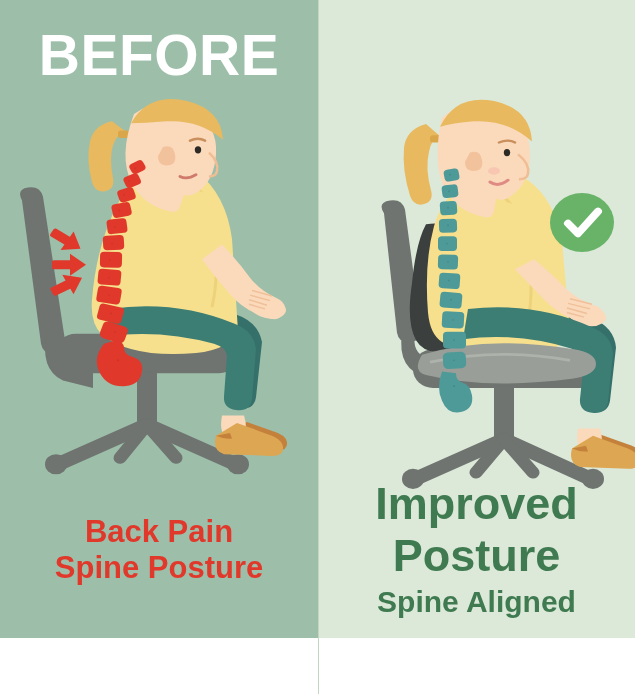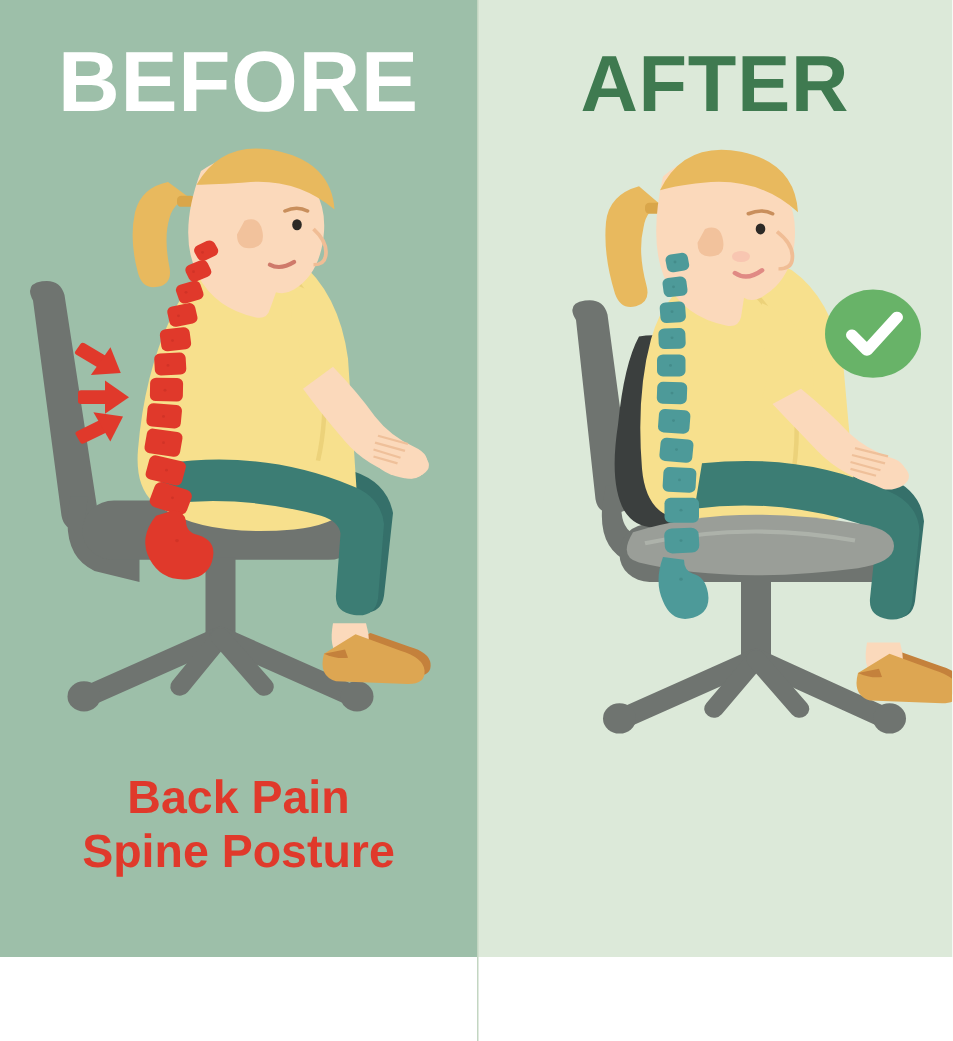--- a/index.html
+++ b/index.html
@@ -395,18 +395,22 @@
             <circle cx="136" cy="420" r="1.2"></circle>
         </g>
 
         <g>
           <circle cx="264" cy="242" r="32" fill="#68b368"></circle>
           <path d="M250 243 l10 11 l20 -24" stroke="#ffffff" stroke-width="8" fill="none" stroke-linecap="round" stroke-linejoin="round"></path>
         </g>
       </g>
     </svg>
 
-    <div class="heading" id="heading-after">AFTER</div>
-
+
+    <div class="caption-block" id="caption-after">
+      <span class="cap-line" id="cap-after-1">Improved</span>
+      <span class="cap-line" id="cap-after-2">Posture</span>
+      <span class="cap-line" id="cap-after-3">Spine Aligned</span>
+    </div>
   </div>
 
   <div class="divider"></div>
 </div>
 
 </body></html>

